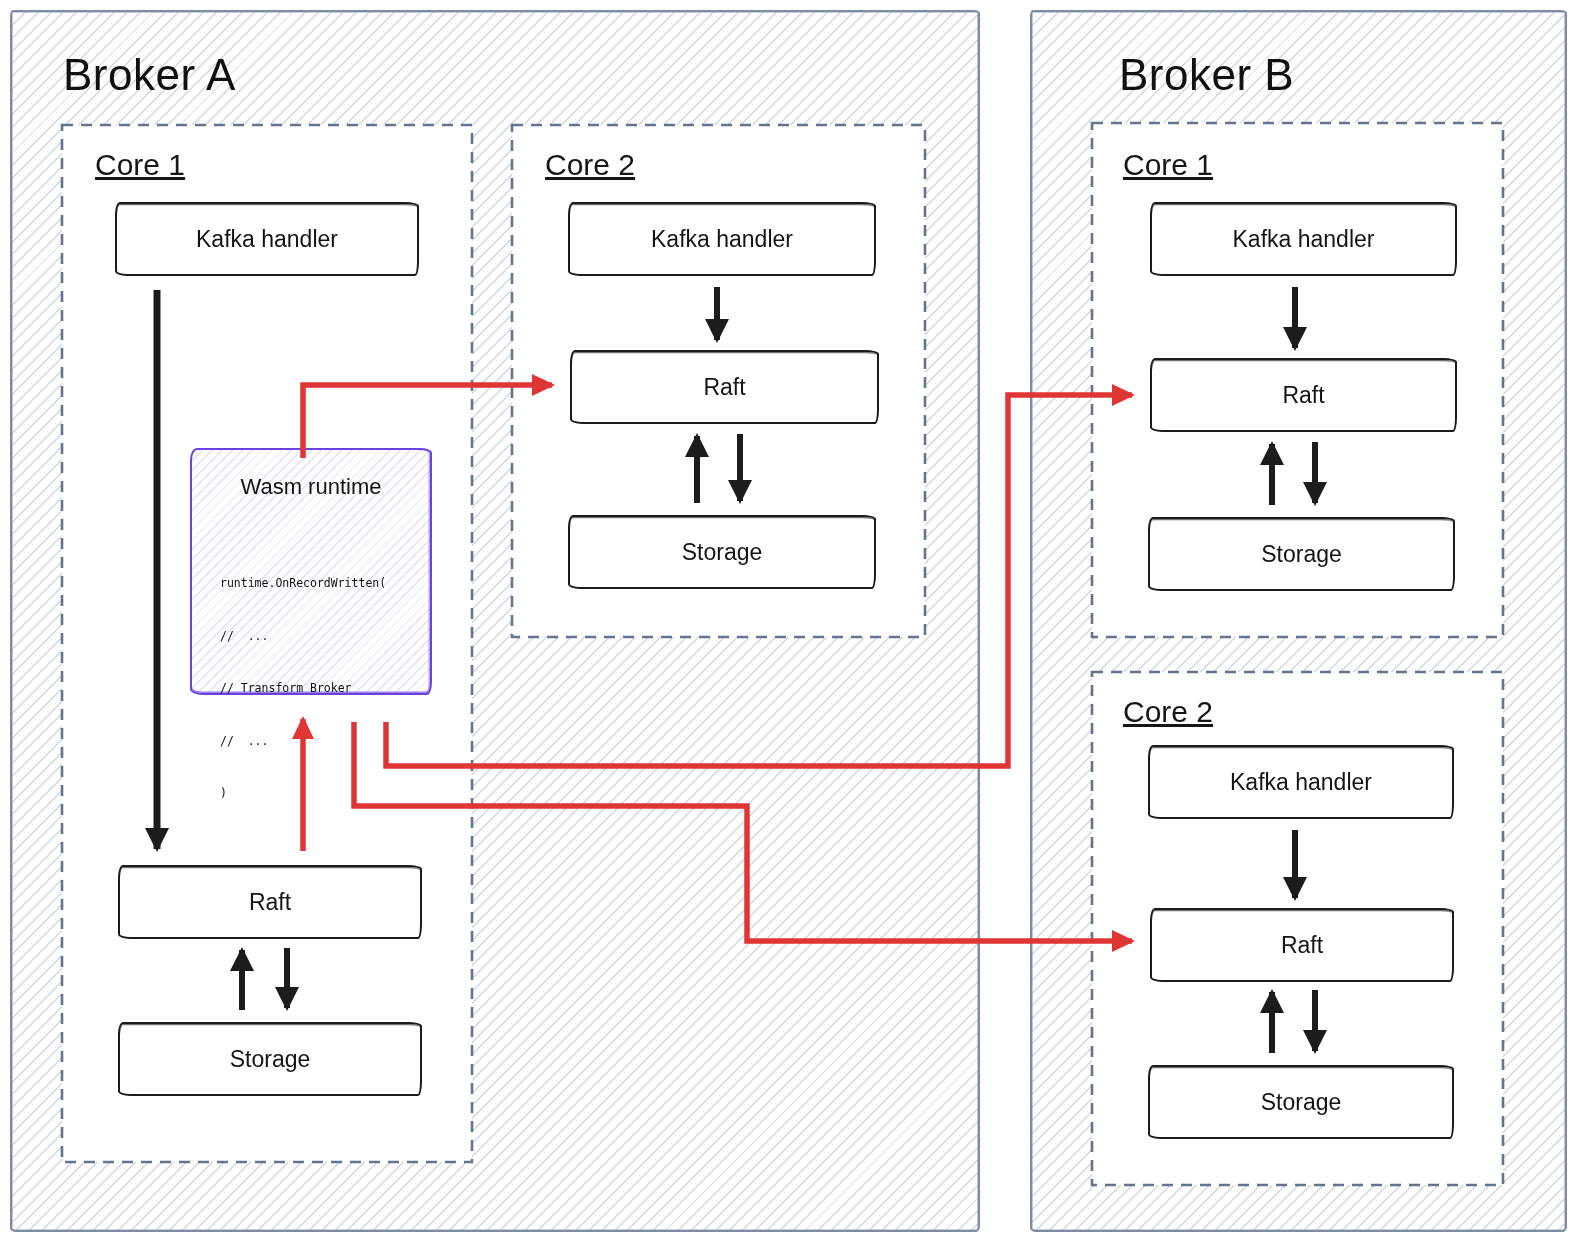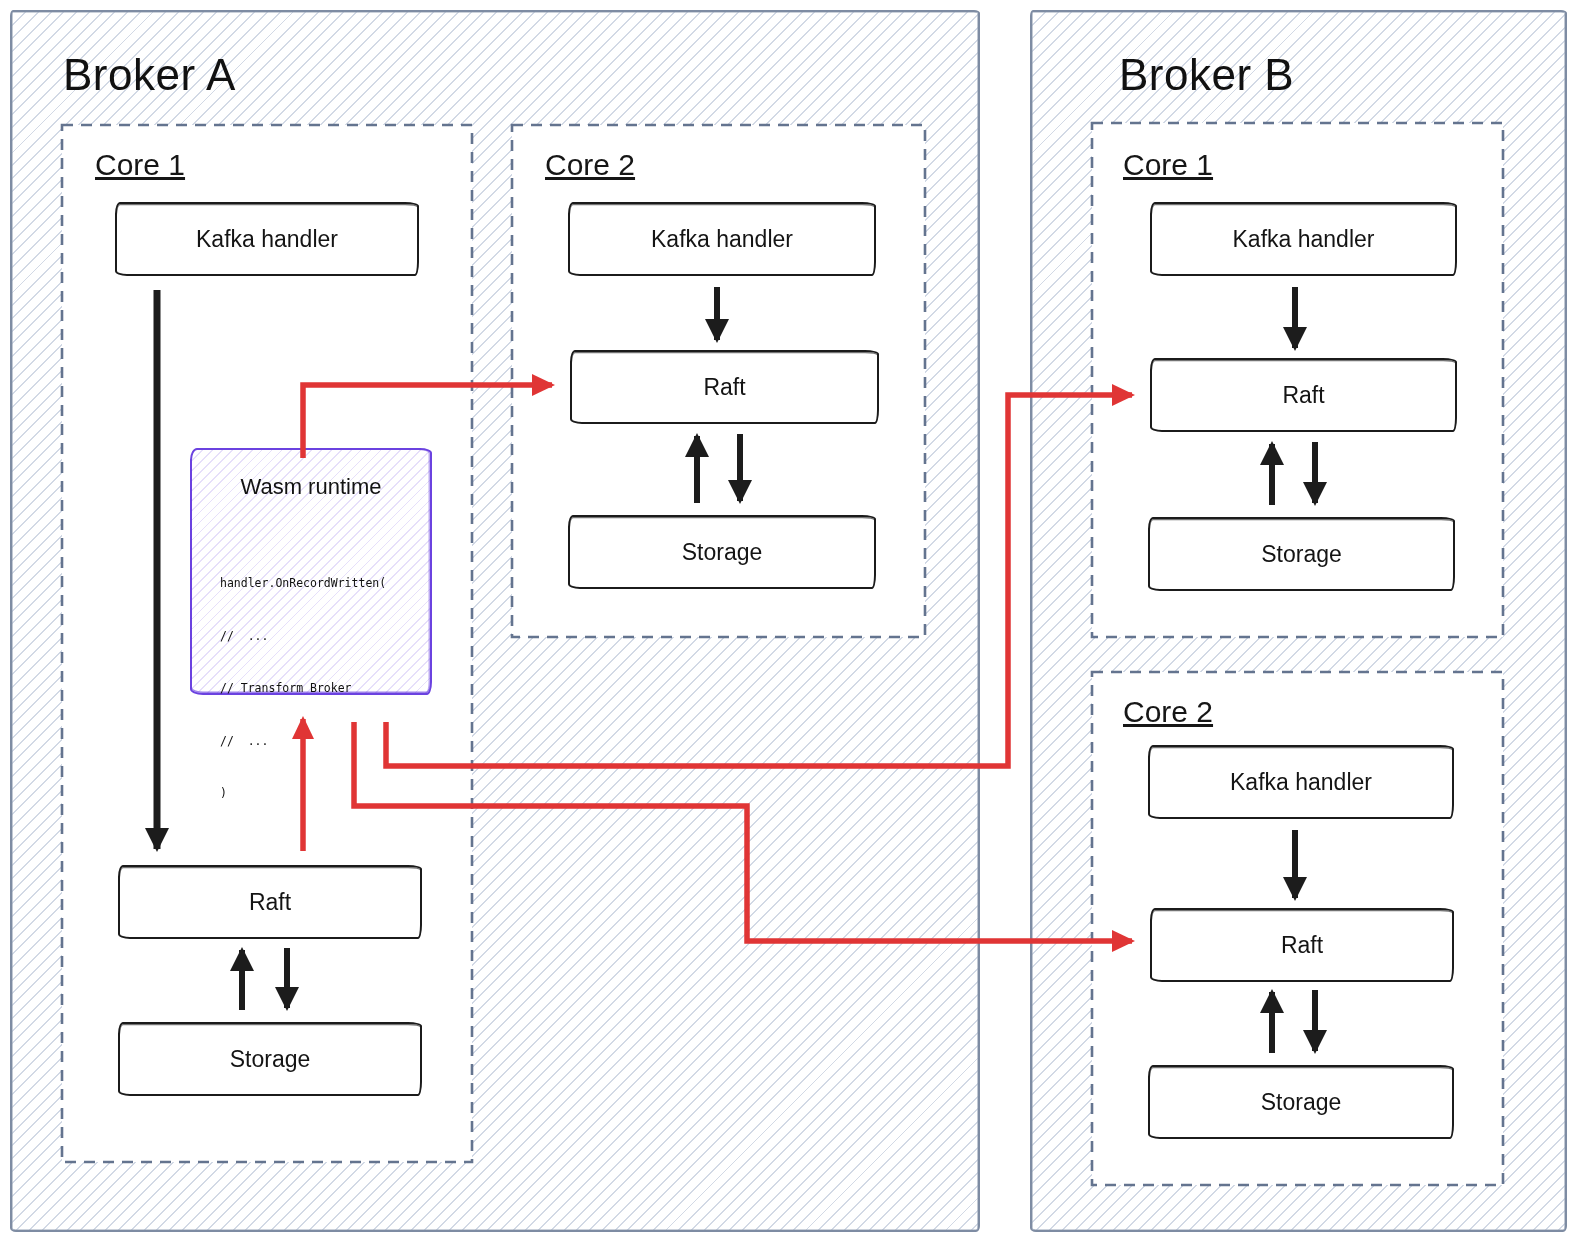--- a/index.html
+++ b/index.html
@@ -58,21 +58,21 @@
   <div class="box" style="left:118px;top:865px;width:300px;">
     <span>Raft</span>
   </div>
   <div class="box" style="left:118px;top:1022px;width:300px;">
     <span>Storage</span>
   </div>
 
   <div class="wasm" style="left:190px;top:448px;width:238px;height:243px;">
     <div class="wasm-title">Wasm runtime</div>
     <div class="wasm-code">
-      <div>handler.OnRecordWritten(</div>
+      <div>runtime.OnRecordWritten(</div>
       <div>//  ...</div>
       <div>// Transform Broker</div>
       <div>//  ...</div>
       <div>)</div>
     </div>
   </div>
 
   <div class="core" style="left:512px;top:125px;width:413px;height:512px;"></div>
   <div class="core-label" style="left:545px;top:148px;">Core 2</div>
 

